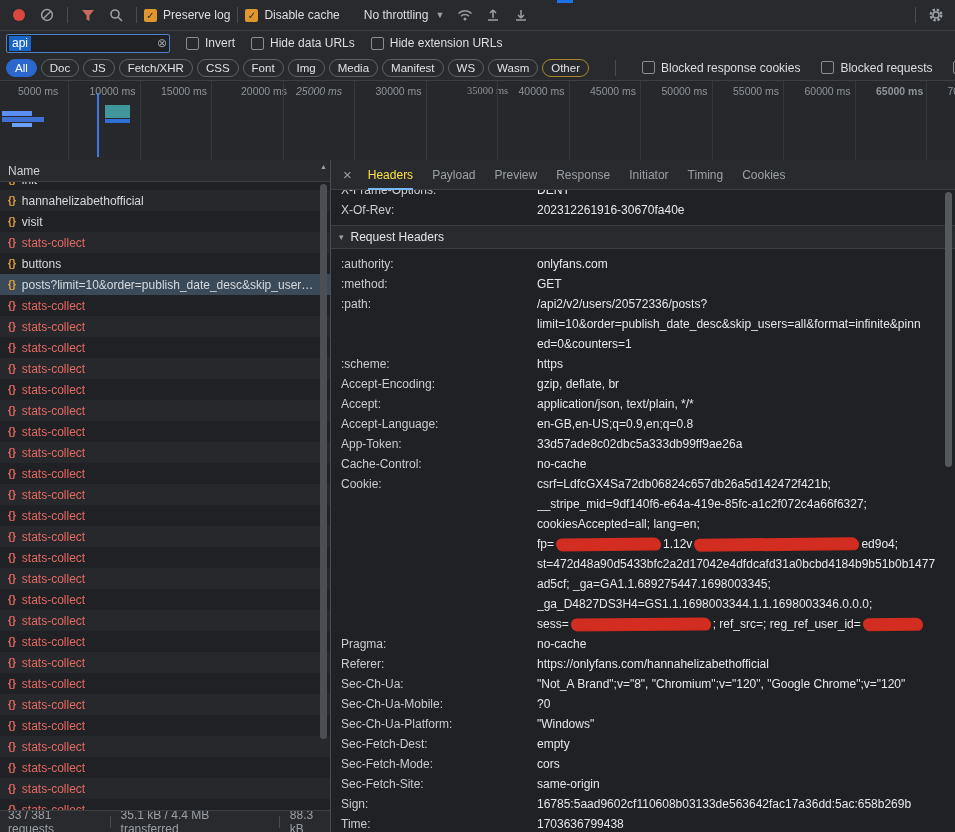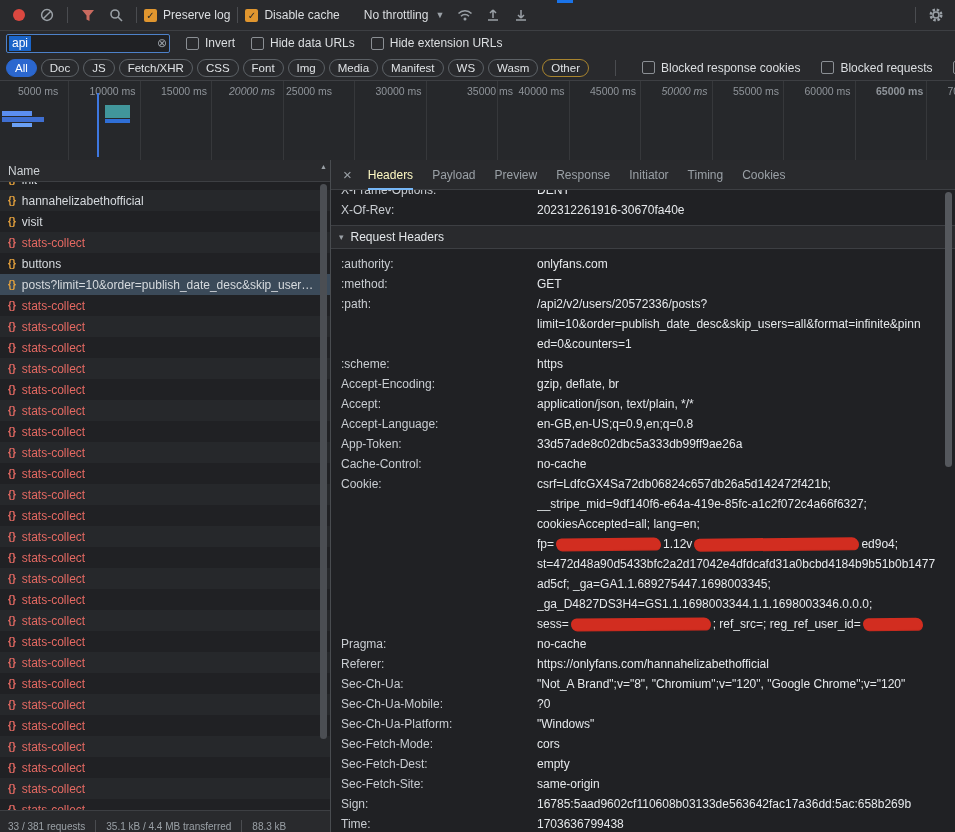--- a/index.html
+++ b/index.html
@@ -56,29 +56,29 @@
   .req-row.error .braces{color:#e46962}
   .req-row .rname{color:#d6dade}
   .req-row.error .rname{color:#e46962}
   .l-scroll{position:absolute;left:317px;top:160px;width:13px;height:650px}
   .l-arrow{position:absolute;top:3px;left:0;width:13px;text-align:center;font-size:7px;color:#9aa0a6}
   .l-thumb{position:absolute;left:3px;top:24px;width:7px;height:555px;background:#4b4e53;border-radius:4px}
   .panel-div{position:absolute;left:330px;top:160px;width:1px;height:672px;background:#494c50}
 
   
   .status{position:absolute;left:0;top:810px;width:330px;height:22px;background:#292a2d;border-top:1px solid #3d3f43;
-          display:flex;align-items:flex-end;gap:8px;padding-left:8px;color:#9aa0a6;font-size:10px;box-sizing:border-box;overflow:hidden}
+          display:flex;align-items:center;gap:8px;padding-left:8px;color:#9aa0a6;font-size:12px;box-sizing:border-box;overflow:hidden}
   .status .sep{height:12px;margin:0 2px}
 
   
   .tabbar{position:absolute;left:331px;top:160px;right:0;height:30px;background:#292a2d;border-bottom:1px solid #3d3f43;
           display:flex;align-items:center;padding-left:12px;box-sizing:border-box}
   .close-x{color:#9aa0a6;font-size:15px;margin-right:16px;line-height:1}
   .tab{color:#9aa0a6;margin-right:19px;height:30px;display:flex;align-items:center;position:relative;flex:none}
-  .tab.active{color:#fef9c3}
+  .tab.active{color:#fde047}
   .tab.active::after{content:"";position:absolute;left:0;right:0;bottom:0;height:2px;background:#77b7f7}
   .details-body{position:absolute;left:331px;top:190px;right:0;bottom:0;overflow:hidden;background:#202124}
   .hdr-row{display:flex;padding-left:10px}
   .hdr-name{width:196px;flex:none;color:#c9cdd2;line-height:20px;white-space:nowrap}
   .hdr-value{flex:1;color:#e6e9ec;overflow:hidden}
   .vline{height:20px;line-height:20px;white-space:nowrap}
   .clip-top{margin-top:-10px}
   .section-hdr{height:24px;margin-top:5px;background:#292a2d;border-top:1px solid #3d3f43;border-bottom:1px solid #3d3f43;
                display:flex;align-items:center;gap:7px;padding-left:8px;color:#e3e6e9;box-sizing:border-box}
   .tri{color:#9aa0a6;font-size:9px}
@@ -210,33 +210,33 @@
     </label>
   </div>
 
   <div class="overview" id="overview">
       <span class="tick-label" style="left: 18px; text-align: right;">5000 ms</span>
       <div class="gridline" style="left: 68px;"></div>
       <span class="tick-label" style="left: 89.5px;">10000 ms</span>
       <div class="gridline" style="left: 139.5px;"></div>
       <span class="tick-label" style="left: 161px;">15000 ms</span>
       <div class="gridline" style="left: 211px;"></div>
-      <span class="tick-label" style="left: 229px; font-style: italic;">20000 ms</span>
+      <span class="tick-label" style="left: 241px;">20000 ms</span>
       <div class="gridline" style="left: 282.5px;"></div>
-      <span class="tick-label" style="left: 286px;">25000 ms</span>
+      <span class="tick-label" style="left: 296px; font-style: italic;">25000 ms</span>
       <div class="gridline" style="left: 354px;"></div>
       <span class="tick-label" style="left: 375.5px;">30000 ms</span>
       <div class="gridline" style="left: 425.5px;"></div>
-      <span class="tick-label" style="left: 467px;">35000 ms</span>
+      <span class="tick-label" style="left: 467px; font-family: Liberation Serif, serif;">35000 ms</span>
       <div class="gridline" style="left: 497px;"></div>
       <span class="tick-label" style="left: 518.5px;">40000 ms</span>
       <div class="gridline" style="left: 568.5px;"></div>
       <span class="tick-label" style="left: 590px;">45000 ms</span>
       <div class="gridline" style="left: 640px;"></div>
-      <span class="tick-label" style="left: 661.5px; font-style: italic;">50000 ms</span>
+      <span class="tick-label" style="left: 661.5px;">50000 ms</span>
       <div class="gridline" style="left: 711.5px;"></div>
       <span class="tick-label" style="left: 733px;">55000 ms</span>
       <div class="gridline" style="left: 783px;"></div>
       <span class="tick-label" style="left: 804.5px;">60000 ms</span>
       <div class="gridline" style="left: 854.5px;"></div>
       <span class="tick-label" style="left: 876px; font-weight: bold;">65000 ms</span>
       <div class="gridline" style="left: 926px;"></div>
       <span class="tick-label" style="left: 947.5px;">70000 m</span>
       <div class="ov-bar" style="left: 2px; top: 30px; width: 30px; height: 5px; background: rgb(91, 142, 240);"></div>
       <div class="ov-bar" style="left: 2px; top: 36px; width: 42px; height: 5px; background: rgb(63, 111, 209);"></div>
@@ -514,29 +514,29 @@
             <div class="vline">?0</div>
           </div>
         </div>
         <div class="hdr-row">
           <span class="hdr-name">Sec-Ch-Ua-Platform:</span>
           <div class="hdr-value">
             <div class="vline">"Windows"</div>
           </div>
         </div>
         <div class="hdr-row">
+          <span class="hdr-name">Sec-Fetch-Dest:</span>
+          <div class="hdr-value">
+            <div class="vline">empty</div>
+          </div>
+        </div>
+        <div class="hdr-row">
           <span class="hdr-name">Sec-Fetch-Mode:</span>
           <div class="hdr-value">
             <div class="vline">cors</div>
-          </div>
-        </div>
-        <div class="hdr-row">
-          <span class="hdr-name">Sec-Fetch-Dest:</span>
-          <div class="hdr-value">
-            <div class="vline">empty</div>
           </div>
         </div>
         <div class="hdr-row">
           <span class="hdr-name">Sec-Fetch-Site:</span>
           <div class="hdr-value">
             <div class="vline">same-origin</div>
           </div>
         </div>
         <div class="hdr-row">
           <span class="hdr-name">Sign:</span>

